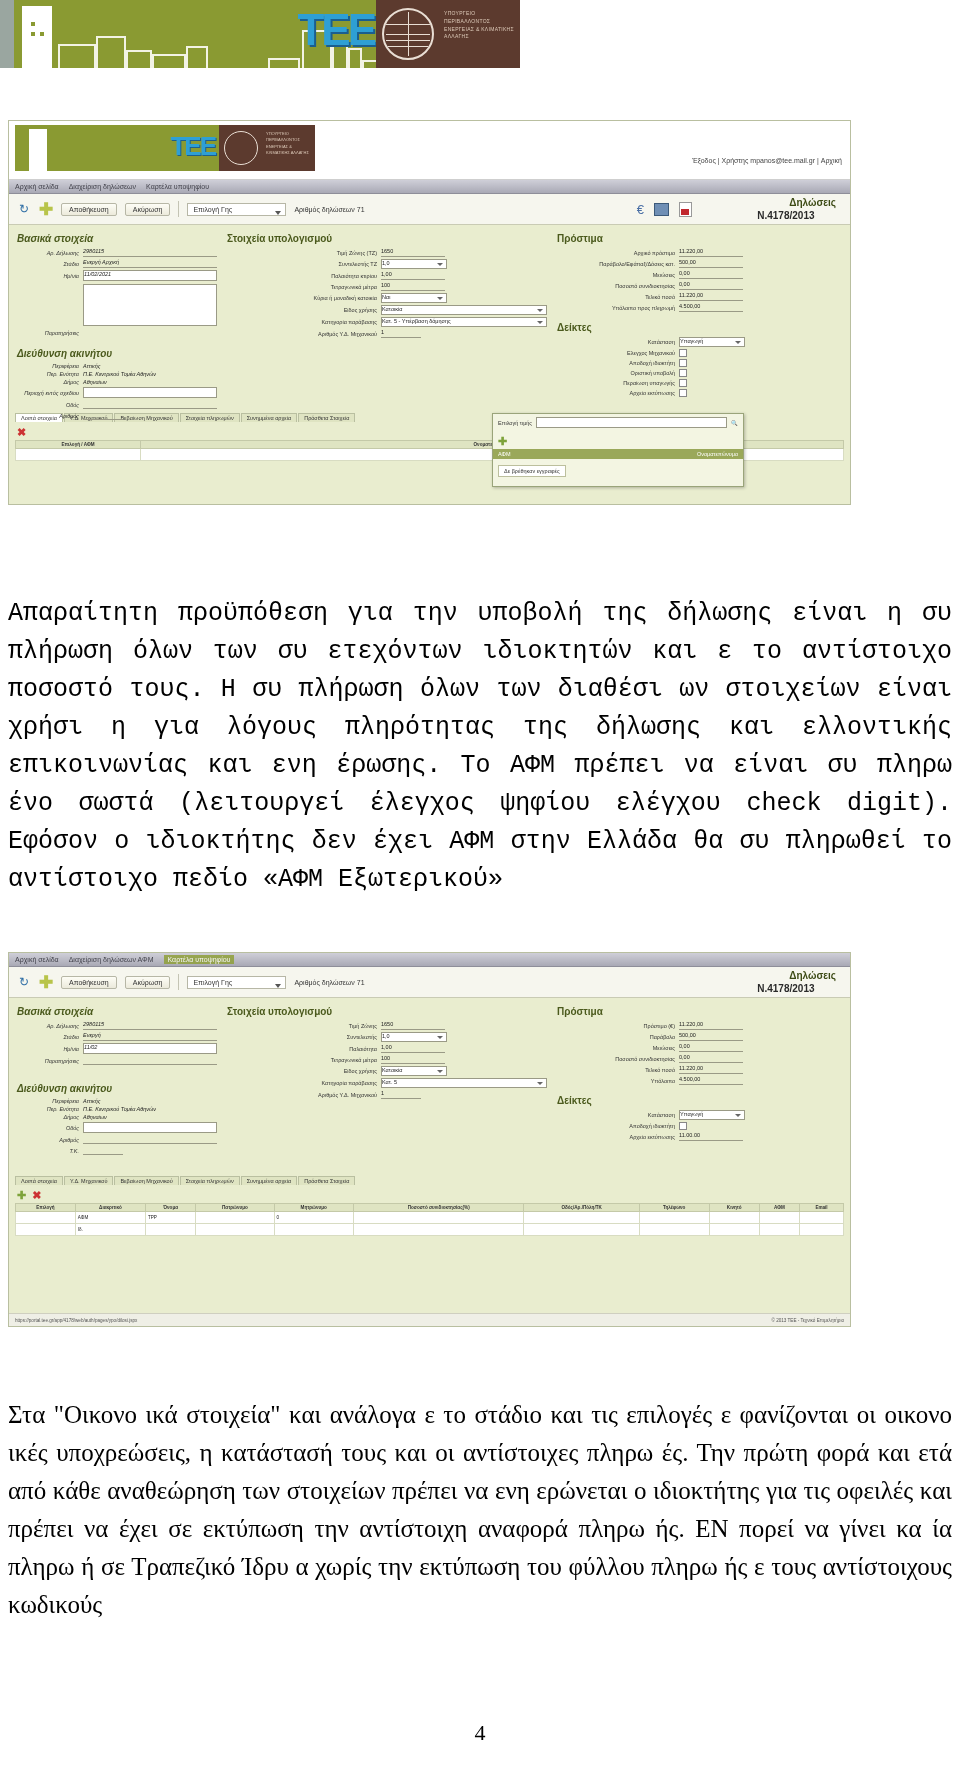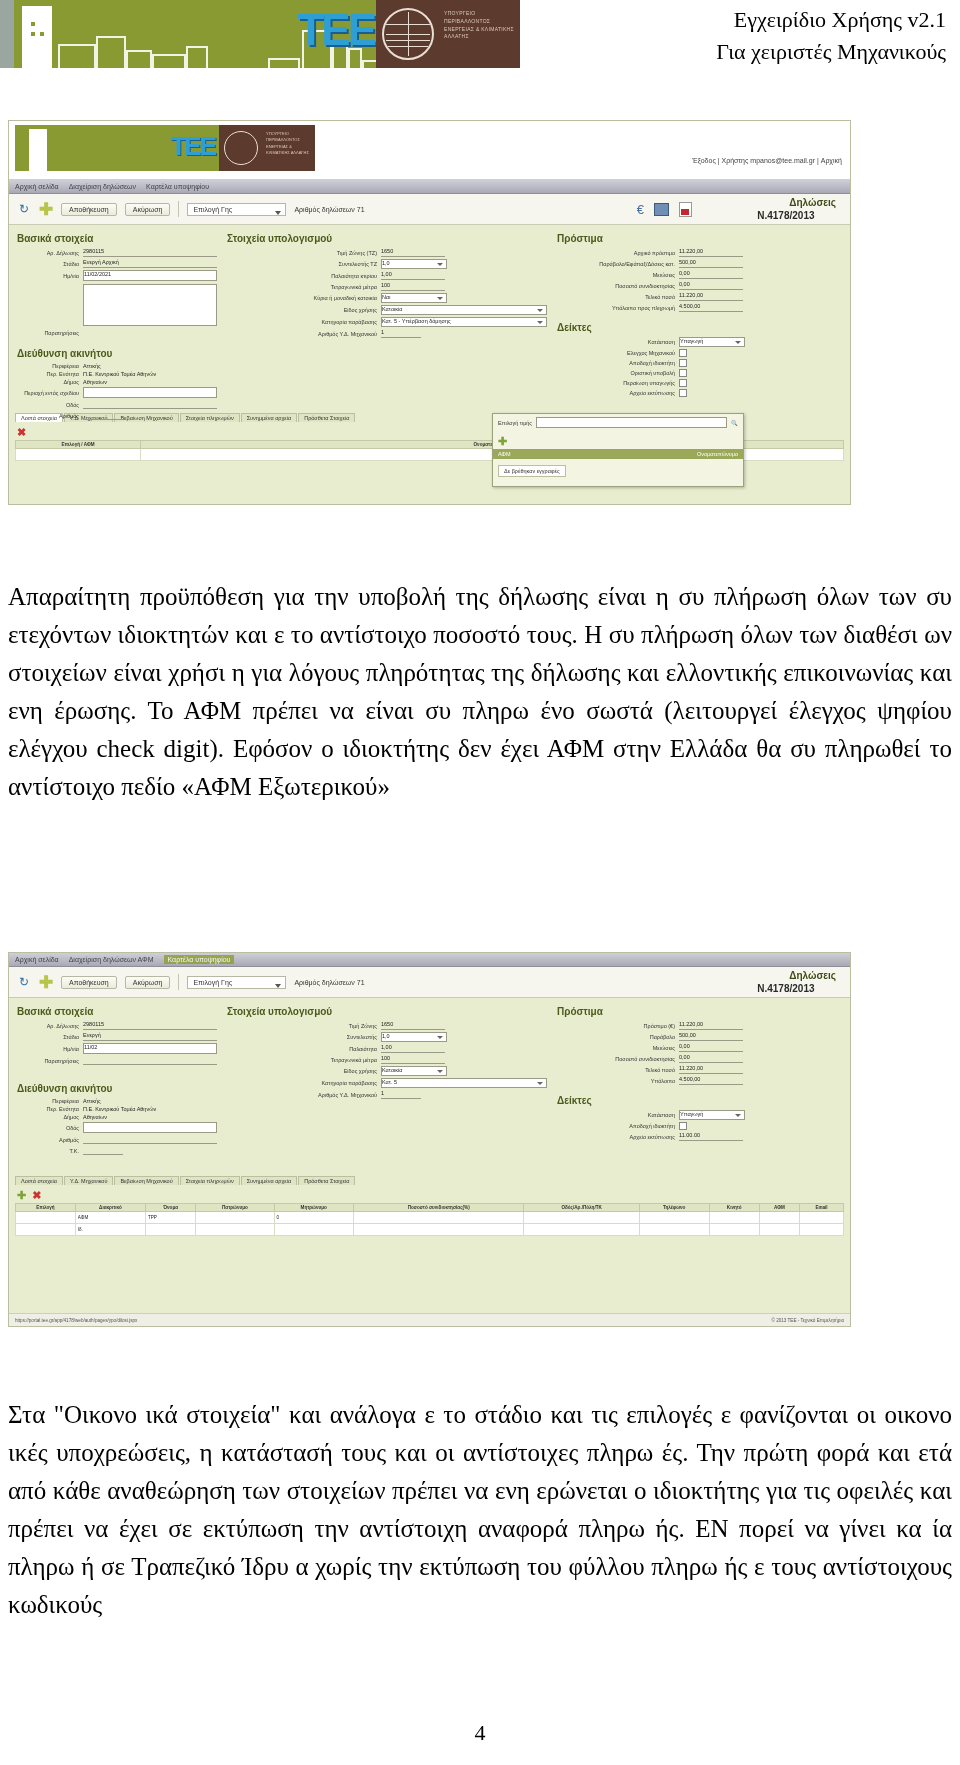--- a/index.html
+++ b/index.html
@@ -248,21 +248,21 @@
   .shot-body {
     position: relative;
     height: 185px;
     background: #e9edcf;
     display: flex;
     padding: 6px 8px;
     box-sizing: border-box;
     gap: 10px;
   }
   .col { position: relative; }
-  .col-1 { width: 200px; }
+  .col-1 { width: 200px; font-style: italic; }
   .col-2 { width: 320px; }
   .col-3 { flex: 1; }
   .sec-head {
     font-size: 10px; font-weight: bold; color: #4b5a1d; margin: 2px 0 4px 0;
   }
   .frow { display:flex; align-items:center; gap:4px; margin-bottom:2px; }
   .flabel { font-size: 5.5px; color:#333; text-align: right; white-space: nowrap; }
   .c1 .flabel { width: 62px; }
   .c2 .flabel { width: 150px; }
   .c3 .flabel { width: 118px; }
@@ -328,21 +328,21 @@
   .para {
     position: absolute;
     left: 8px;
     width: 944px;
     font-family: "Liberation Serif", serif;
     font-size: 25px;
     line-height: 1.52;
     text-align: justify;
     color: #000;
   }
-  .para1 { top: 553px; }
+  .para1 { top: 570px; font-family: Liberation Mono, monospace; }
   .para2 { top: 1371px; }
 
   .pagenum {
     position: absolute;
     left: 0; right: 0;
     top: 1720px;
     text-align: center;
     font-family: "Liberation Serif", serif;
     font-size: 22px;
     color: #000;
@@ -375,24 +375,20 @@
     <div class="banner-seal">
       <span class="seal-circle">
         <i class="seal-line" style="top:14px"></i>
         <i class="seal-line" style="top:24px"></i>
         <i class="seal-line" style="top:30px"></i>
         <i class="seal-line" style="top:36px"></i>
         <i class="seal-vline"></i>
       </span>
     </div>
     <div class="banner-ministry">ΥΠΟΥΡΓΕΙΟ ΠΕΡΙΒΑΛΛΟΝΤΟΣ ΕΝΕΡΓΕΙΑΣ &amp; ΚΛΙΜΑΤΙΚΗΣ ΑΛΛΑΓΗΣ</div>
-  </div>
-  <div class="header-titles">
-    <div class="ln">Εγχειρίδιο Χρήσης v2.1</div>
-    <div class="ln">Για χειριστές Μηχανικούς</div>
   </div>
 </div>
 
 <div class="figure fig1">
 
   <div class="shot-topbar">
     <div class="mini-banner">
       <span class="m-tower"></span>
       <span class="m-tee">TEE</span>
       <span class="m-seal">

